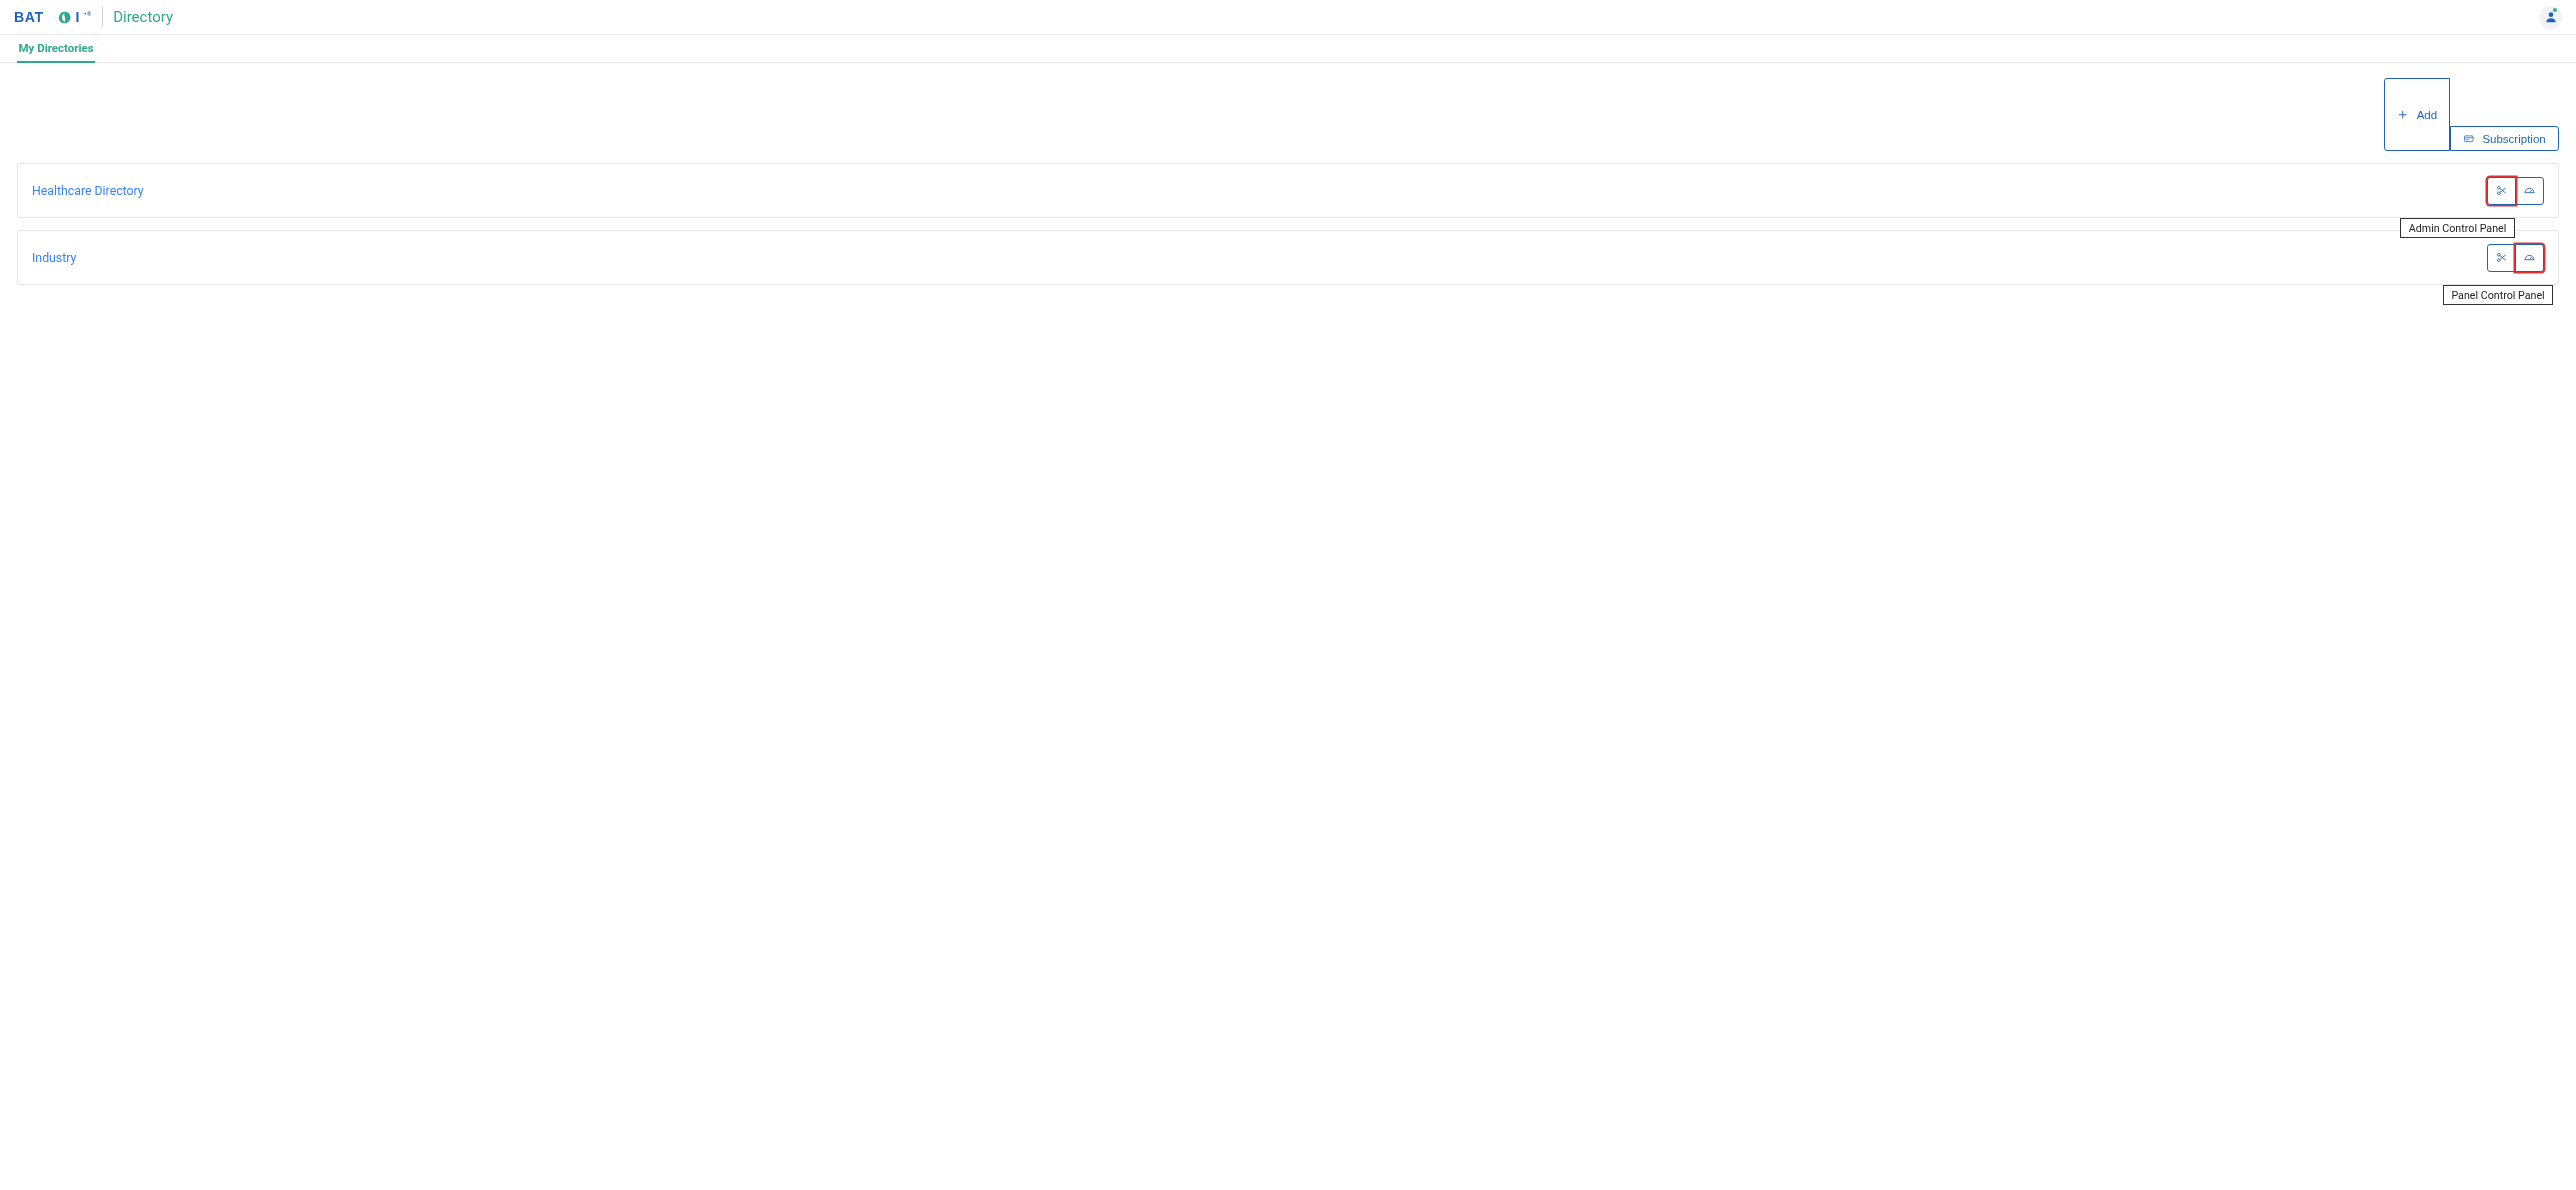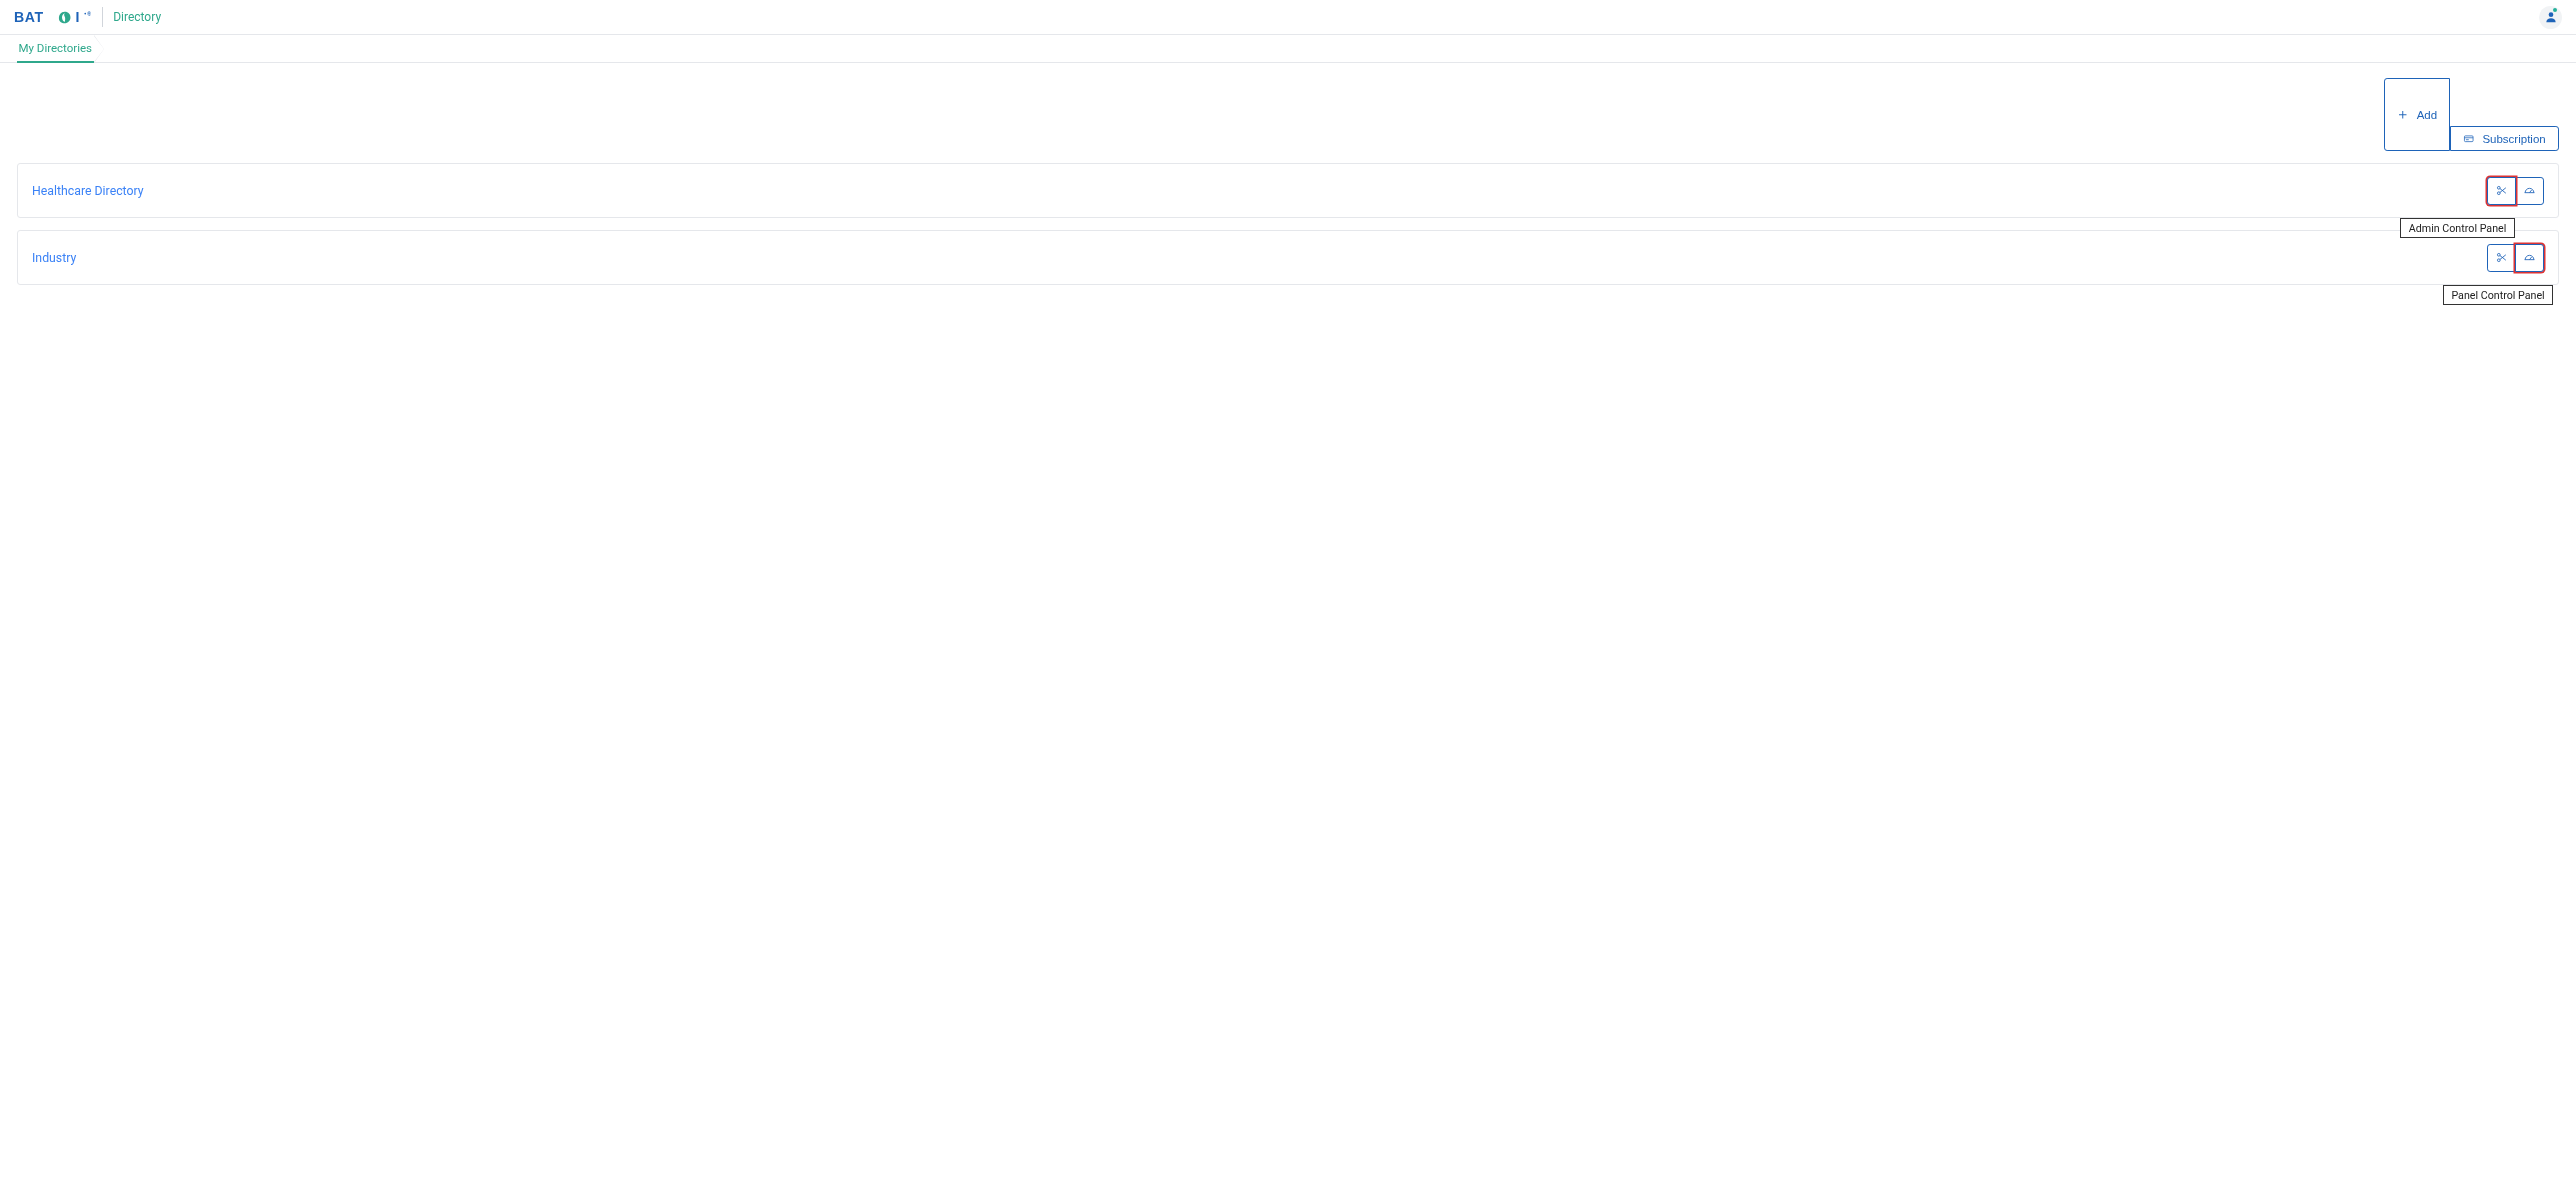--- a/index.html
+++ b/index.html
@@ -39,21 +39,21 @@
     .logo svg {
       height: 17px;
     }
     .logo-sep {
       width: 0.8px;
       height: 20px;
       background: #d1d5db;
     }
     .header-title {
       color: #2fa88c;
-      font-size: 12px;
+      font-size: 15px;
       cursor: pointer;
     }
     .header-right {
       display: flex;
       align-items: center;
     }
     .avatar {
       width: 23px;
       height: 23px;
       border-radius: 50%;
@@ -88,20 +88,21 @@
     .bc-tab {
       position: relative;
       display: inline-flex;
       align-items: center;
       color: #2fa88c;
       font-size: 11.5px;
       padding: 5.4px 1.5px 6.1px 1.5px;
       border-bottom: 2.3px solid #2fa88c;
       margin-bottom: -0.8px;
       cursor: pointer;
+      font-weight: bold;
     }
     .bc-tab .chevron {
       position: absolute;
       right: -15.3px;
       top: 0;
       bottom: 0;
       width: 15.3px;
       pointer-events: none;
     }
     .bc-tab .chevron::before {

